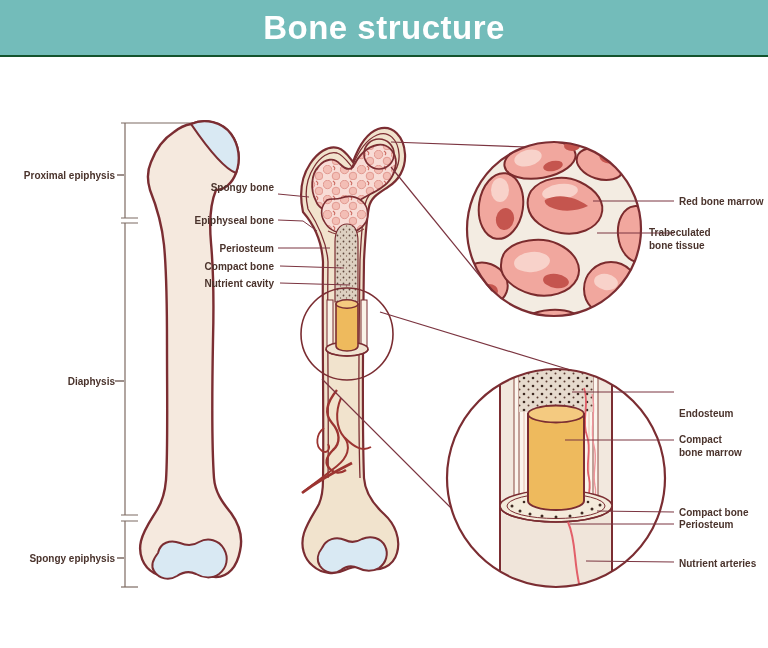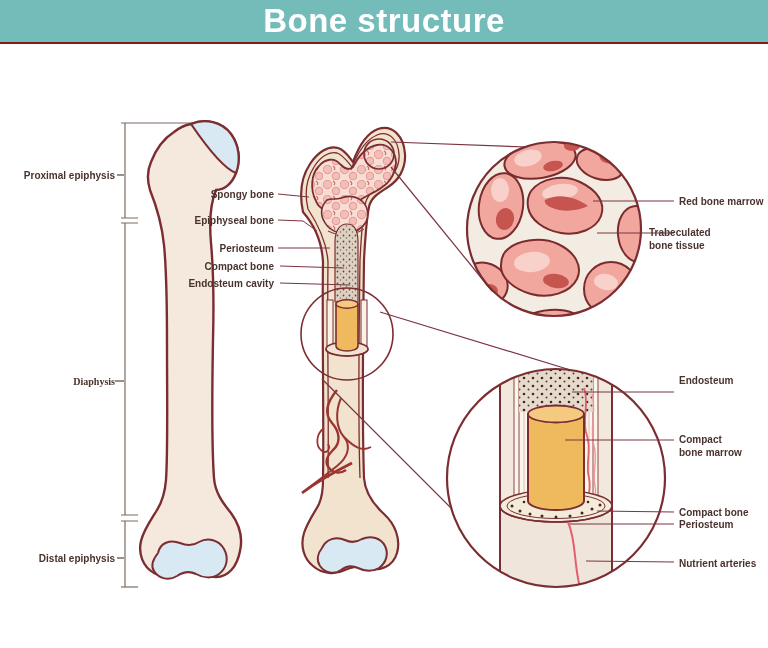--- a/index.html
+++ b/index.html
@@ -1,21 +1,21 @@
 <!DOCTYPE html>
 <html><head>
 <meta charset="utf-8">
 <style>
   * { margin:0; padding:0; box-sizing:border-box; }
   html,body { width:768px; height:648px; background:#ffffff; overflow:hidden;
               font-family:"Liberation Sans", sans-serif; }
   .stage { position:relative; width:768px; height:648px; background:#fff; }
 
-  .header { position:absolute; left:0; top:0; width:768px; height:44px;
-            background:#73bcba; border-bottom:2px solid #7f1d1d;
+  .header { position:absolute; left:0; top:0; width:768px; height:57px;
+            background:#73bcba; border-bottom:2px solid #14532d;
             display:flex; align-items:center; justify-content:center; }
   .header .title { color:#ffffff; font-size:33px; font-weight:600; letter-spacing:.5px; }
 
   svg.art { position:absolute; left:0; top:0; width:768px; height:648px; }
 
   .lbl { position:absolute; font-size:10px; font-weight:600; color:#4a332c;
          line-height:13px; white-space:nowrap; }
   .lbl.center { transform:translateY(-50%); }
   .lbl.r { text-align:right; }
   .lbl.wrap { white-space:normal; }
@@ -238,33 +238,33 @@
       <path d="M597,233 L674,233"></path>
       <path d="M572,392 L674,392"></path>
       <path d="M565,440 L674,440"></path>
       <path d="M597,511 L674,512"></path>
       <path d="M570,524 L674,524"></path>
       <path d="M586,561 L674,562"></path>
     </g>
   </svg>
 
   <div class="lbl r center" style="left:0;   width:115px; top:175px;">Proximal epiphysis</div>
-  <div class="lbl r center" style="left:0;   width:115px; top:381px;font-family:Liberation Serif, serif;">Diaphysis</div>
-  <div class="lbl r center" style="left:0;   width:115px; top:558px;">Distal epiphysis</div>
-
-  <div class="lbl r center" style="left:154px; width:120px; top:194px;">Spongy bone</div>
+  <div class="lbl r center" style="left:0;   width:115px; top:381px;">Diaphysis</div>
+  <div class="lbl r center" style="left:0;   width:115px; top:558px;">Spongy epiphysis</div>
+
+  <div class="lbl r center" style="left:154px; width:120px; top:187px;">Spongy bone</div>
   <div class="lbl r center" style="left:154px; width:120px; top:220px;">Epiphyseal bone</div>
   <div class="lbl r center" style="left:154px; width:120px; top:248px;">Periosteum</div>
   <div class="lbl r center" style="left:154px; width:120px; top:266px;">Compact bone</div>
-  <div class="lbl r center" style="left:154px; width:120px; top:283px;">Endosteum cavity</div>
+  <div class="lbl r center" style="left:154px; width:120px; top:283px;">Nutrient cavity</div>
 
   <div class="lbl center" style="left:679px; top:201px;">Red bone marrow</div>
   <div class="lbl wrap" style="left:649px; top:226px; width:76px;">Trabeculated bone tissue</div>
 
-  <div class="lbl center" style="left:679px; top:380px;">Endosteum</div>
+  <div class="lbl center" style="left:679px; top:413px;">Endosteum</div>
   <div class="lbl wrap" style="left:679px; top:433px; width:68px;">Compact bone marrow</div>
   <div class="lbl center" style="left:679px; top:512px;">Compact bone</div>
   <div class="lbl center" style="left:679px; top:524px;">Periosteum</div>
   <div class="lbl center" style="left:679px; top:563px;">Nutrient arteries</div>
 
   <div class="header">
     <div class="title">Bone structure</div>
   </div>
 
 </div>

